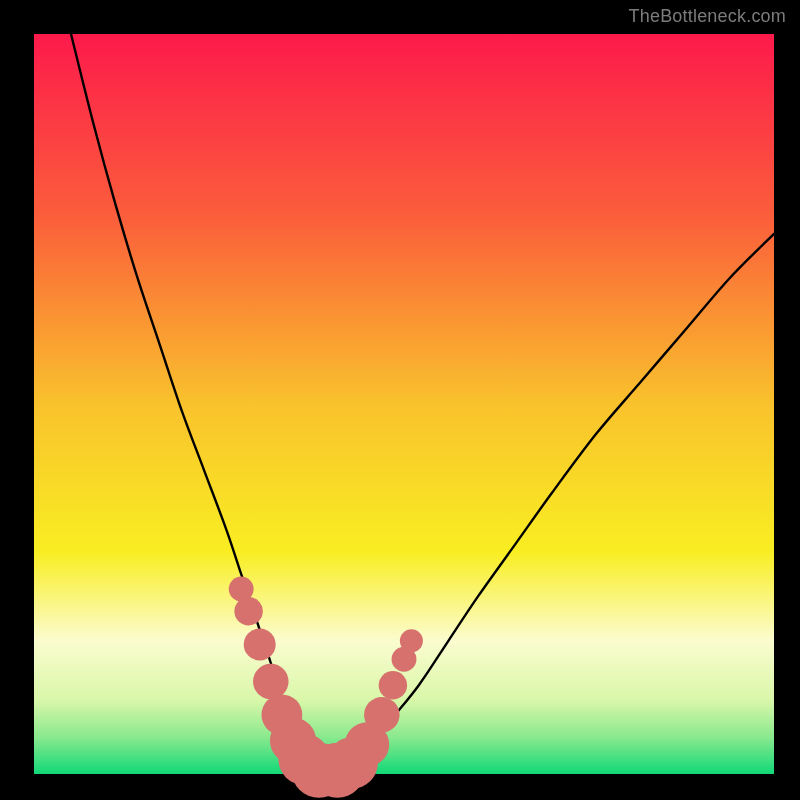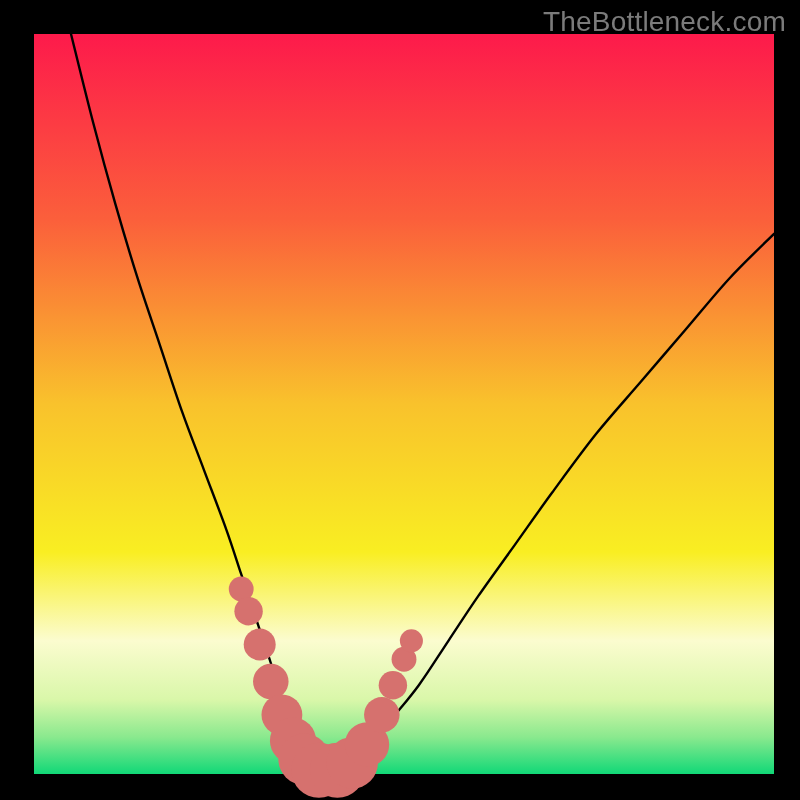--- a/index.html
+++ b/index.html
@@ -15,21 +15,21 @@
     position: relative;
     width: 800px;
     height: 800px;
     background: #000;
   }
   .watermark {
     position: absolute;
     top: 6px;
     right: 14px;
     color: #7b7b7b;
-    font-size: 28px;
+    font-size: 18px;
     font-weight: 400;
     letter-spacing: 0.2px;
     z-index: 20;
   }
   svg {
     position: absolute;
     top: 0;
     left: 0;
   }
 </style>

